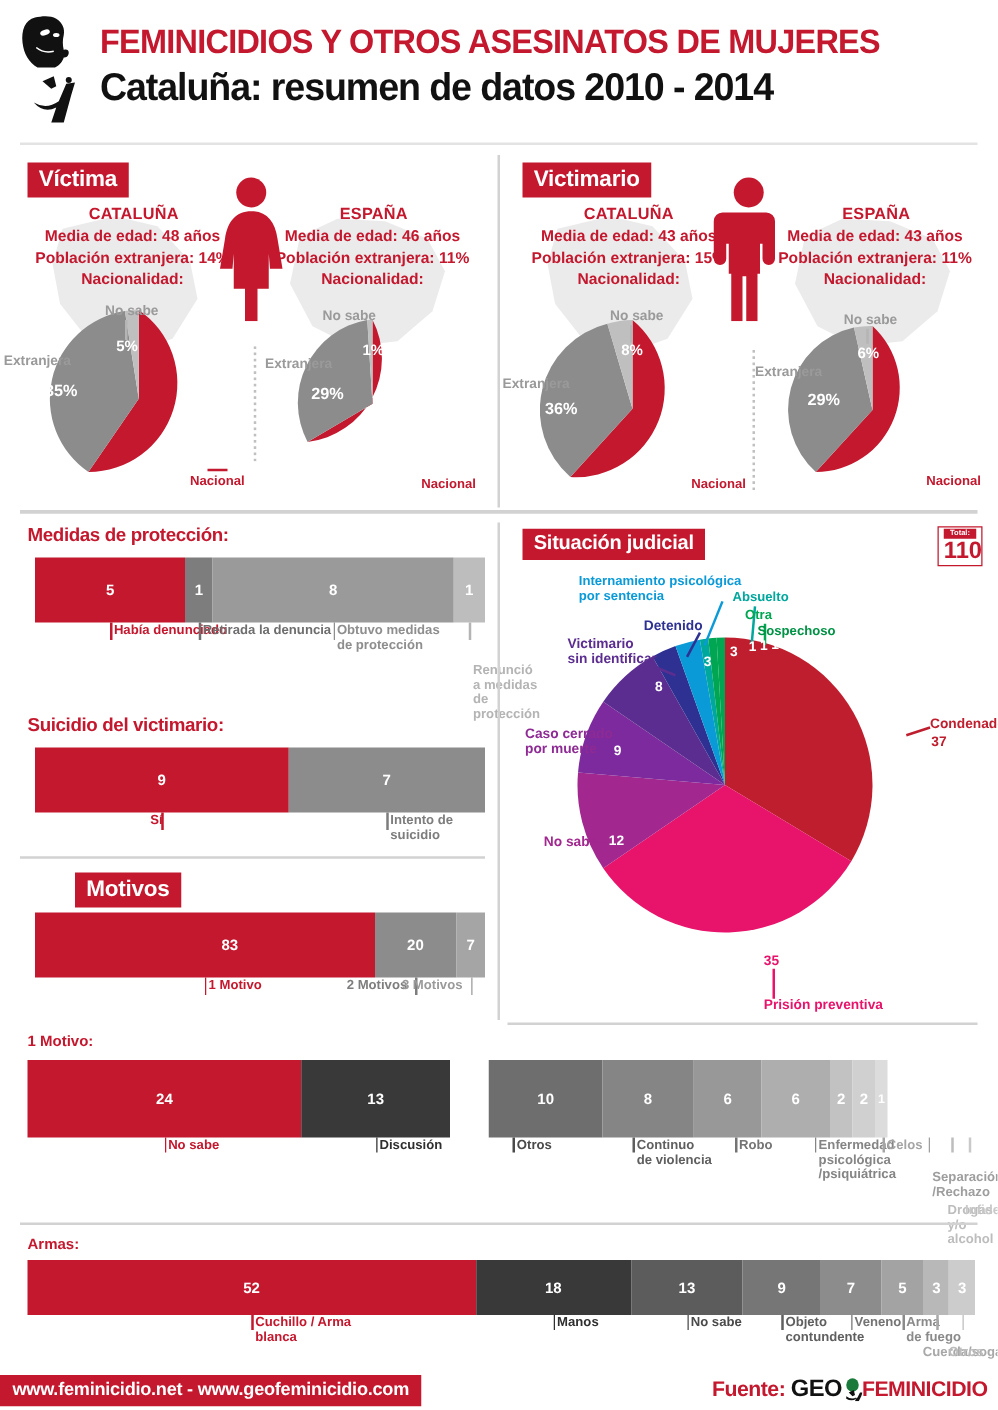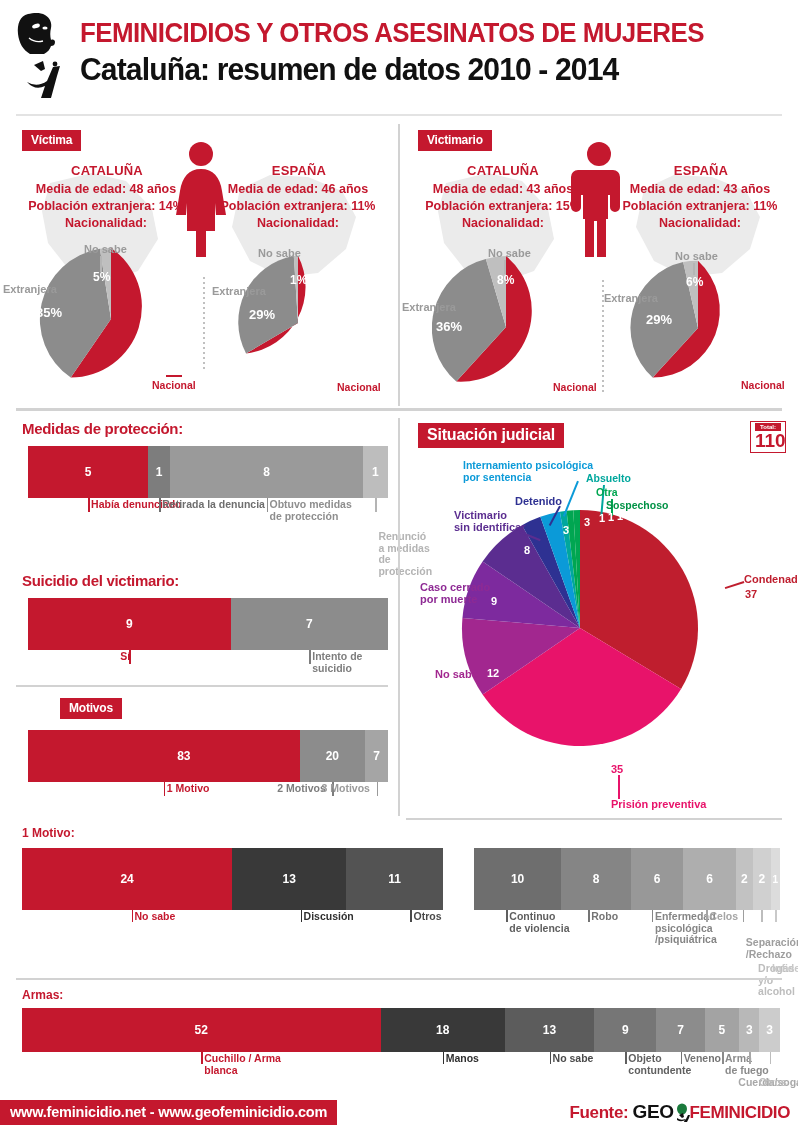--- a/index.html
+++ b/index.html
@@ -24,21 +24,21 @@
   .hdr-line2 {
     position:absolute; left:80px; top:52px;
     font-size:31px; font-weight:bold; color:#111;
     letter-spacing:-0.9px; transform: scaleX(0.97); transform-origin:left center;
     white-space:nowrap;
   }
 
   
   .tag {
     display:inline-block; background:#c4182e; color:#fff;
-    font-size:12px; font-weight:bold; padding:3px 9px 4px 9px;
+    font-size:18px; font-weight:bold; padding:3px 9px 4px 9px;
     letter-spacing:-0.2px;
   }
   .sec-title {
     color:#c4182e; font-size:15px; font-weight:bold; letter-spacing:-0.3px;
   }
   .sub-title { color:#c4182e; font-size:12px; font-weight:bold; }
 
   
   .hdivider { position:absolute; background:#d2d2d2; height:3px; }
   .vdivider { position:absolute; background:#d2d2d2; width:2px; }
@@ -384,23 +384,20 @@
   <div class="hdivider" style="left:406px; top:818px; width:376px; height:2px;"></div>
 
   <div style="position:absolute; left:0; top:824px; width:798px;">
     <div class="sub-title" style="position:absolute; left:22px; top:2px;">1 Motivo:</div>
     <div class="barrow" id="unmotivo-bar" style="left:22px; top:24px; width:758px; height:62px;">
         <div class="seg" style="width: 219.062px; background: rgb(196, 24, 46);">
           <span>24</span>
         </div>
         <div class="seg" style="width: 119.006px; background: rgb(57, 57, 57);">
           <span>13</span>
-        </div>
-        <div class="seg" style="width: 100.814px; background: rgb(83, 83, 83);">
-          <span>11</span>
         </div>
         <div class="seg" style="width: 90.96px; background: rgb(110, 110, 110); margin-left: 31px;">
           <span>10</span>
         </div>
         <div class="seg" style="width: 72.768px; background: rgb(133, 133, 133);">
           <span>8</span>
         </div>
         <div class="seg" style="width: 54.576px; background: rgb(152, 152, 152);">
           <span>6</span>
         </div>

